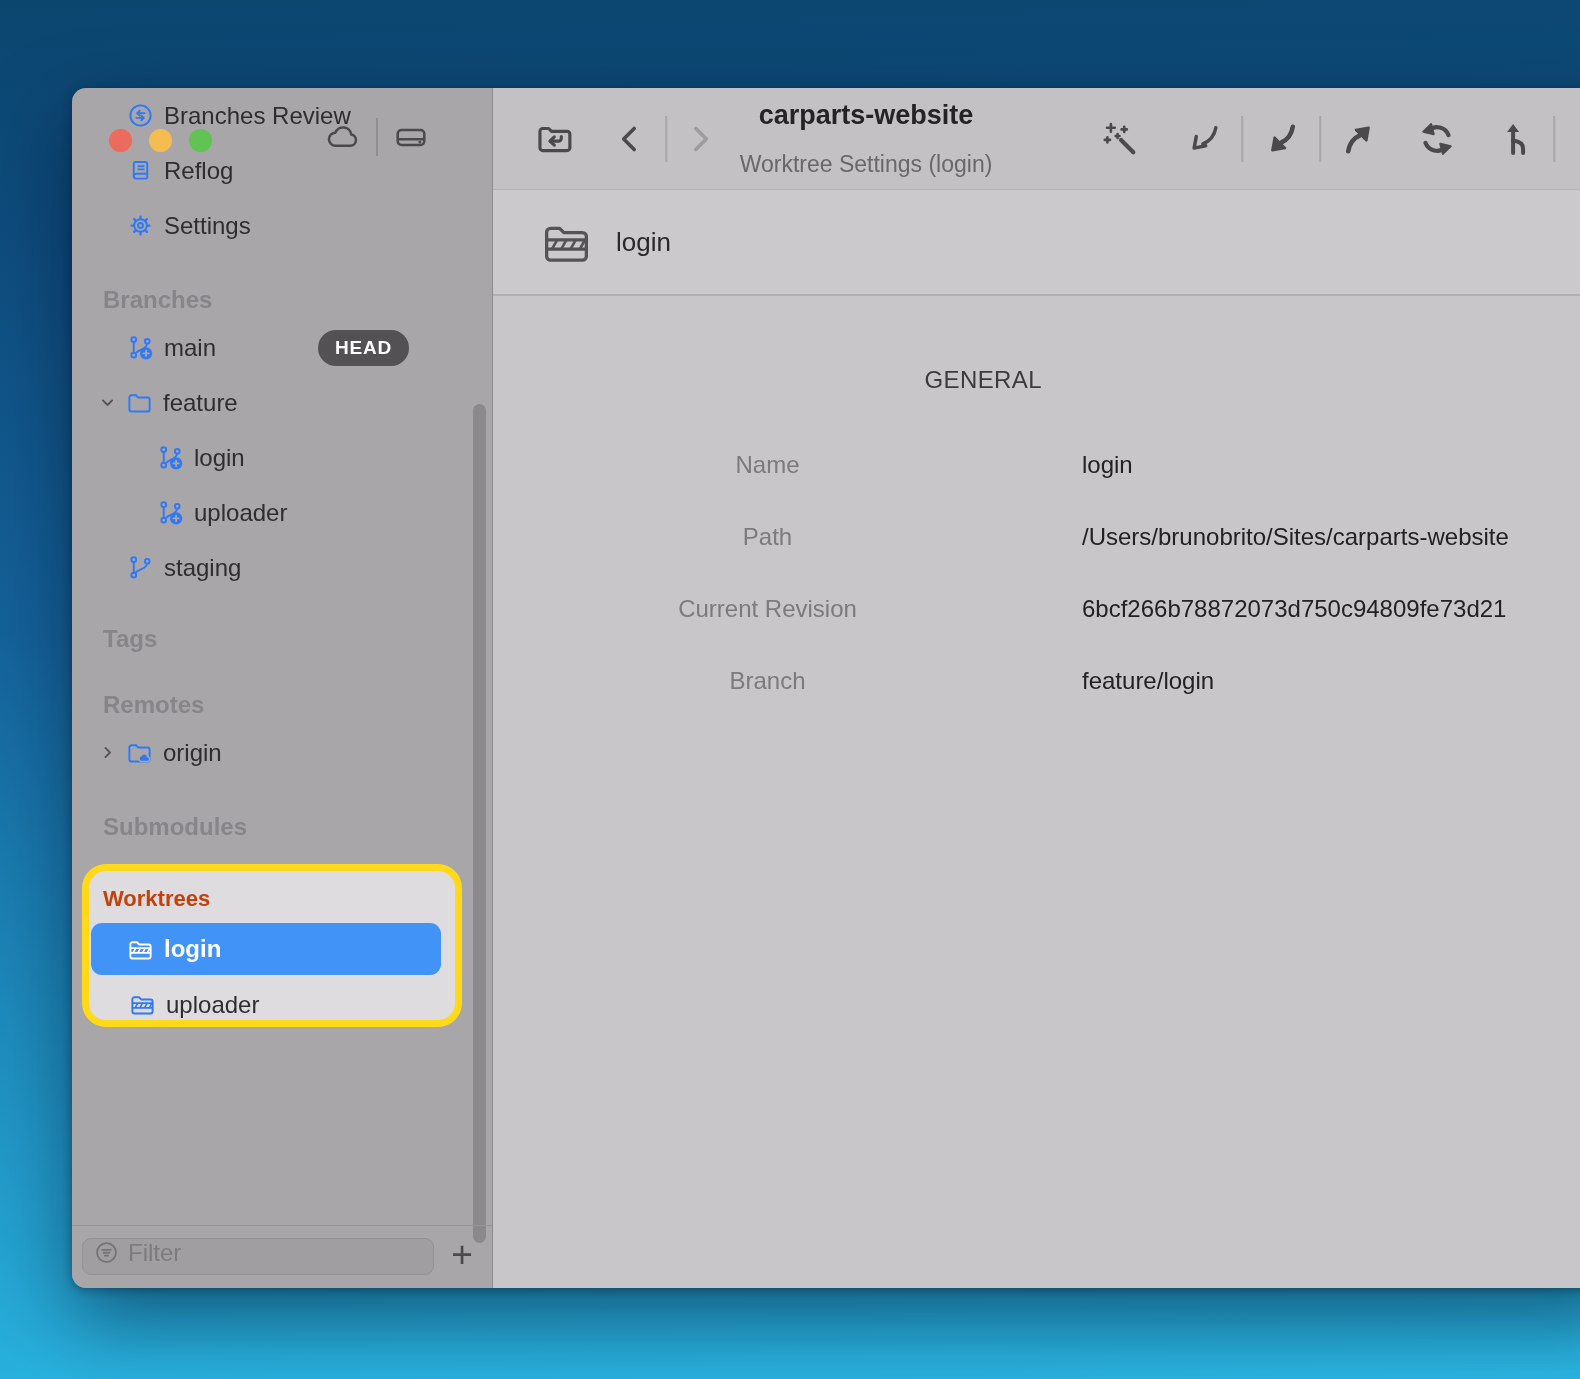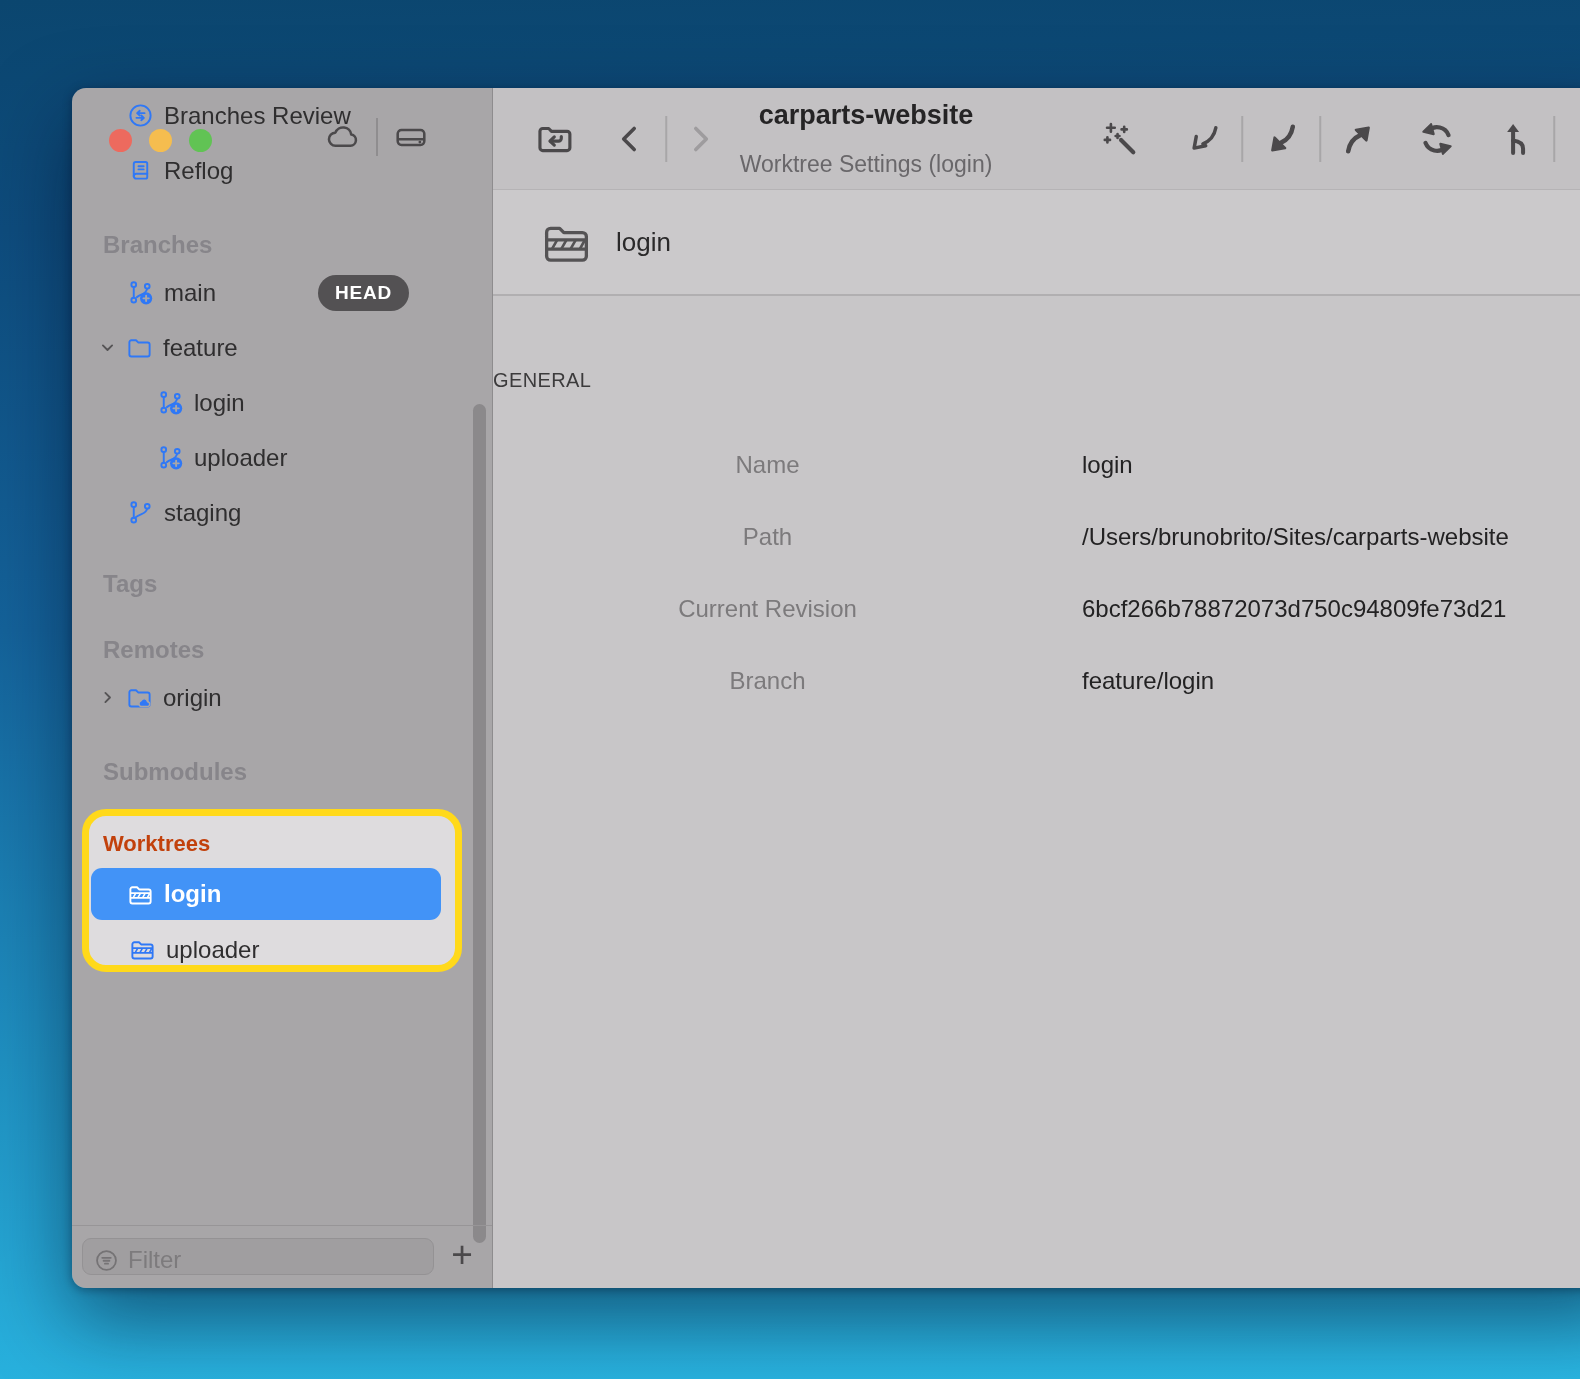--- a/index.html
+++ b/index.html
@@ -61,21 +61,21 @@
     position:absolute; right:6px; top:316px; width:13px; height:839px;
     background:#8b898b; border-radius:7px;
   }
   .sb-bottom{
     position:absolute; left:0; right:0; bottom:0; height:63px;
     border-top:1px solid #979597;
   }
   .filter-box{
     position:absolute; left:10px; top:12px; width:352px; height:37px;
     background:#a09ea0; border:1px solid #949294; border-radius:9px;
-    display:flex; align-items:flex-end; gap:8px; padding:0 10px; color:#757375;
+    display:flex; align-items:flex-start; gap:8px; padding:0 10px; color:#757375;
   }
   .filter-box input{
     border:none; outline:none; background:transparent; font-size:24px; width:100%;
     font-family:inherit; color:#3a393a;
   }
   .filter-box input::placeholder{ color:#7d7b7d; }
   .add-btn{
     position:absolute; right:8px; top:4px; width:44px; height:50px;
     background:none; border:none; font-size:37px; font-weight:300; color:#4b494b; cursor:pointer;
     font-family:inherit; line-height:50px;
@@ -92,21 +92,21 @@
   .tb-title .t1{ font-size:27px; font-weight:700; color:#252425; }
   .tb-title .t2{ font-size:23px; color:#69676a; margin-top:20px; }
   .content-header{
     height:106px; flex:0 0 106px; background:#cbc9cb; border-bottom:2px solid #b1afb1;
     display:flex; align-items:center; padding-left:47px; gap:23px; color:#555355;
   }
   .content-header .ch-title{ font-size:26px; color:#2a292a; }
   .icon-52{ width:53px; height:53px; display:block; }
   .content-body{ flex:1; background:#c8c6c8; position:relative; overflow:hidden; }
   .general-row{ margin-top:62px; height:44px; display:flex; align-items:center; }
-  .general-row .glabel{ width:549px; text-align:left; font-size:20px; font-weight:500; letter-spacing:.4px; color:#3c3b3c; }
+  .general-row .glabel{ width:549px; text-align:right; font-size:24px; font-weight:500; letter-spacing:.4px; color:#3c3b3c; }
   .field-row{ height:72px; display:flex; align-items:center; }
   .field-row.first{ margin-top:27px; }
   .flabel{ width:549px; flex:0 0 549px; text-align:center; font-size:24px; color:#7c7a7c; }
   .fvalue{ margin-left:40px; font-size:24px; color:#232223; white-space:nowrap; }
   svg{ display:block; }
 </style>
 </head>
 <body>
 
 <div class="window">
@@ -152,20 +152,30 @@
         <span class="blue">
           <svg class="icon-26" viewBox="0 0 24 24" fill="none" stroke="currentColor" stroke-width="1.7" stroke-linecap="round" stroke-linejoin="round">
             <path d="M6 17.2V6.3C6 5.3 6.8 4.5 7.8 4.5h8.7c.8 0 1.5.7 1.5 1.5v11.7c0 .8-.7 1.5-1.5 1.5H8.3A2.3 2.3 0 0 1 6 17.2z"></path>
             <path d="M6 17.2c0-1.3 1-2.3 2.3-2.3H18"></path>
             <path d="M10.2 8.2h4.6M10.2 11h4.6"></path>
           </svg>
         </span>
         <span>Reflog</span>
       </div>
 
+      <div class="srow">
+        <span class="blue">
+          <svg class="icon-26" viewBox="0 0 24 24" fill="none" stroke="currentColor" stroke-width="1.7" stroke-linecap="round">
+            <circle cx="12" cy="12" r="5.6"></circle>
+            <circle cx="12" cy="12" r="2.2"></circle>
+            <path stroke-width="2" d="M17.8 12H20M16.1 16.1l1.56 1.56M12 17.8V20M7.9 16.1l-1.56 1.56M6.2 12H4M7.9 7.9L6.34 6.34M12 6.2V4M16.1 7.9l1.56-1.56"></path>
+          </svg>
+        </span>
+        <span>Settings</span>
+      </div>
 
       <div class="shdr m20">Branches</div>
 
       <div class="srow">
         <span class="blue">
           <svg class="icon-26" viewBox="0 0 24 24" fill="none" stroke="currentColor" stroke-width="1.7" stroke-linecap="round">
             <circle cx="6" cy="5" r="2.1"></circle>
               <circle cx="18" cy="6.5" r="2.1"></circle>
             <path d="M6 7.3v9.4"></path>
               <circle cx="6" cy="18.8" r="2.1"></circle>

